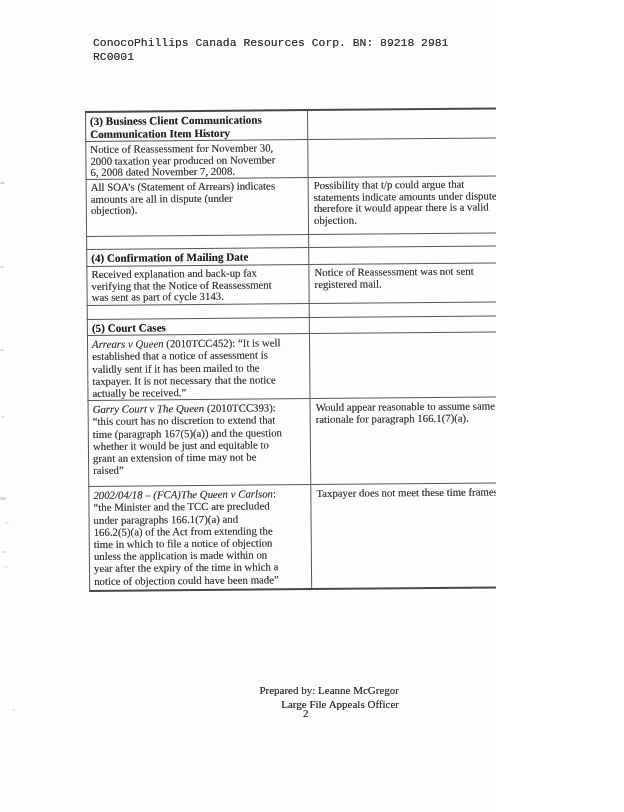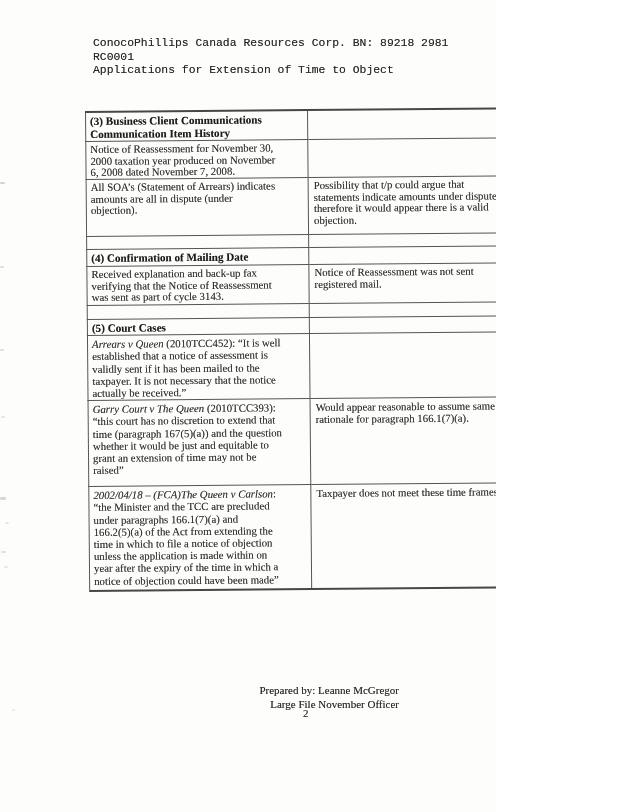--- a/index.html
+++ b/index.html
@@ -67,21 +67,20 @@
 </style>
 </head>
 <body>
 
 <div class="page">
 
   <div class="corner-num">44</div>
 
   <div class="doc-header">
     <div>ConocoPhillips Canada Resources Corp. BN: 89218 2981 RC0001</div>
-    <div>Applications for Extension of Time to Object</div>
   </div>
 
   <div class="table-wrap">
     <table class="facts">
       <colgroup>
           <col class="c-left">
           <col class="c-right">
         </colgroup>
       <tbody>
         <tr class="hA">
@@ -183,21 +182,21 @@
           </td>
         </tr>
       </tbody>
     </table>
   </div>
 
   <div class="pg-num">2</div>
 
   <div class="prepared">
     <div>Prepared by: Leanne McGregor</div>
-    <div>Large File November Officer</div>
+    <div>Large File Appeals Officer</div>
   </div>
 
   <div class="art a1"></div>
   <div class="art a2"></div>
   <div class="art a3"></div>
   <div class="art a4"></div>
   <div class="art a5"></div>
   <div class="art a6"></div>
   <div class="art a7"></div>
   <div class="art a8"></div>

